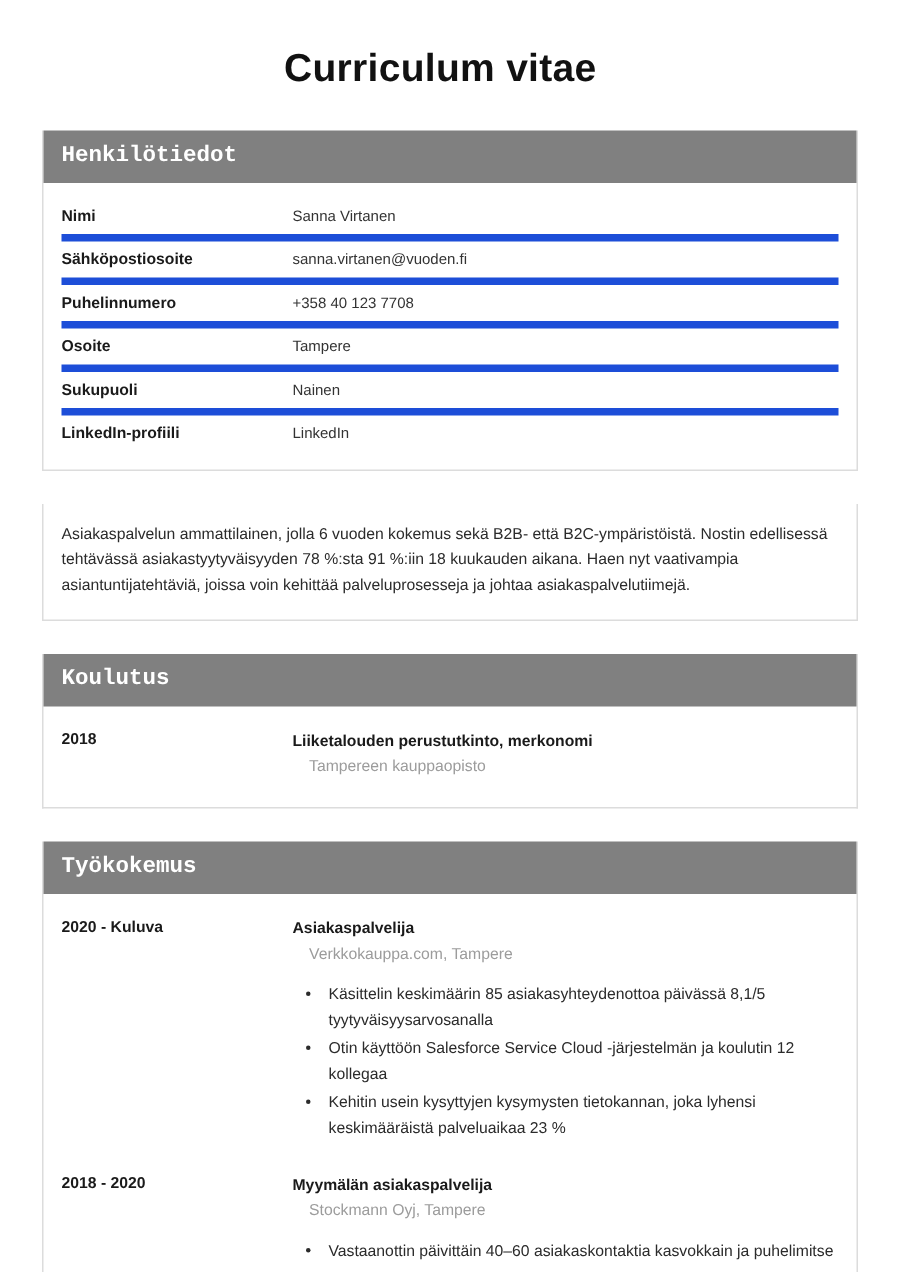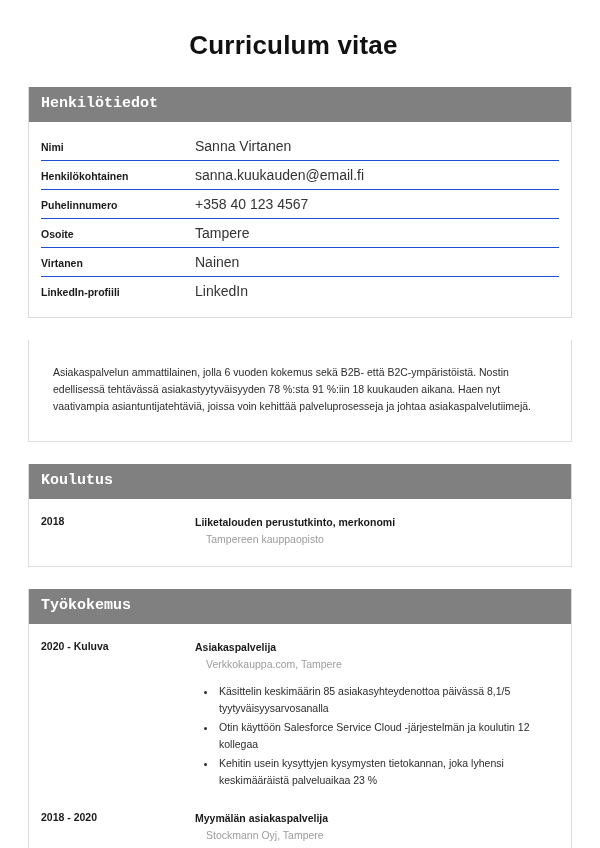--- a/index.html
+++ b/index.html
@@ -57,44 +57,44 @@
   .card-body {
     padding: 10px 12px 12px 12px;
     box-sizing: border-box;
   }
 
   
   .info-row {
     display: flex;
     align-items: baseline;
     padding: 6px 0 6px 0;
-    border-bottom: 1px solid #1d4ed8;
+    border-bottom: 5px solid #1d4ed8;
   }
   .info-row:last-child {
     border-bottom: none;
   }
   .info-label {
     width: 154px;
     flex: 0 0 154px;
     font-size: 10.5px;
     font-weight: bold;
     color: #1a1a1a;
   }
   .info-value {
-    font-size: 14px;
+    font-size: 10px;
     color: #333333;
     font-weight: normal;
   }
 
   
   .summary-text {
     font-size: 10.5px;
     line-height: 1.62;
     color: #2b2b2b;
-    margin: 12px;
+    margin: 0;
     padding: 2px 2px 2px 0;
     text-align: left;
   }
 
   
   .entry {
     display: flex;
     align-items: flex-start;
     padding: 6px 0 6px 0;
   }
@@ -153,36 +153,36 @@
   <section class="card">
     <div class="card-header">Henkilötiedot</div>
     <div class="card-body">
 
       <div class="info-row">
         <div class="info-label">Nimi</div>
         <div class="info-value">Sanna Virtanen</div>
       </div>
 
       <div class="info-row">
-        <div class="info-label">Henkilökohtainen</div>
-        <div class="info-value">sanna.kuukauden@email.fi</div>
+        <div class="info-label">Sähköpostiosoite</div>
+        <div class="info-value">sanna.virtanen@vuoden.fi</div>
       </div>
 
       <div class="info-row">
         <div class="info-label">Puhelinnumero</div>
-        <div class="info-value">+358 40 123 4567</div>
+        <div class="info-value">+358 40 123 7708</div>
       </div>
 
       <div class="info-row">
         <div class="info-label">Osoite</div>
         <div class="info-value">Tampere</div>
       </div>
 
       <div class="info-row">
-        <div class="info-label">Virtanen</div>
+        <div class="info-label">Sukupuoli</div>
         <div class="info-value">Nainen</div>
       </div>
 
       <div class="info-row">
         <div class="info-label">LinkedIn-profiili</div>
         <div class="info-value">LinkedIn</div>
       </div>
 
     </div>
   </section>

